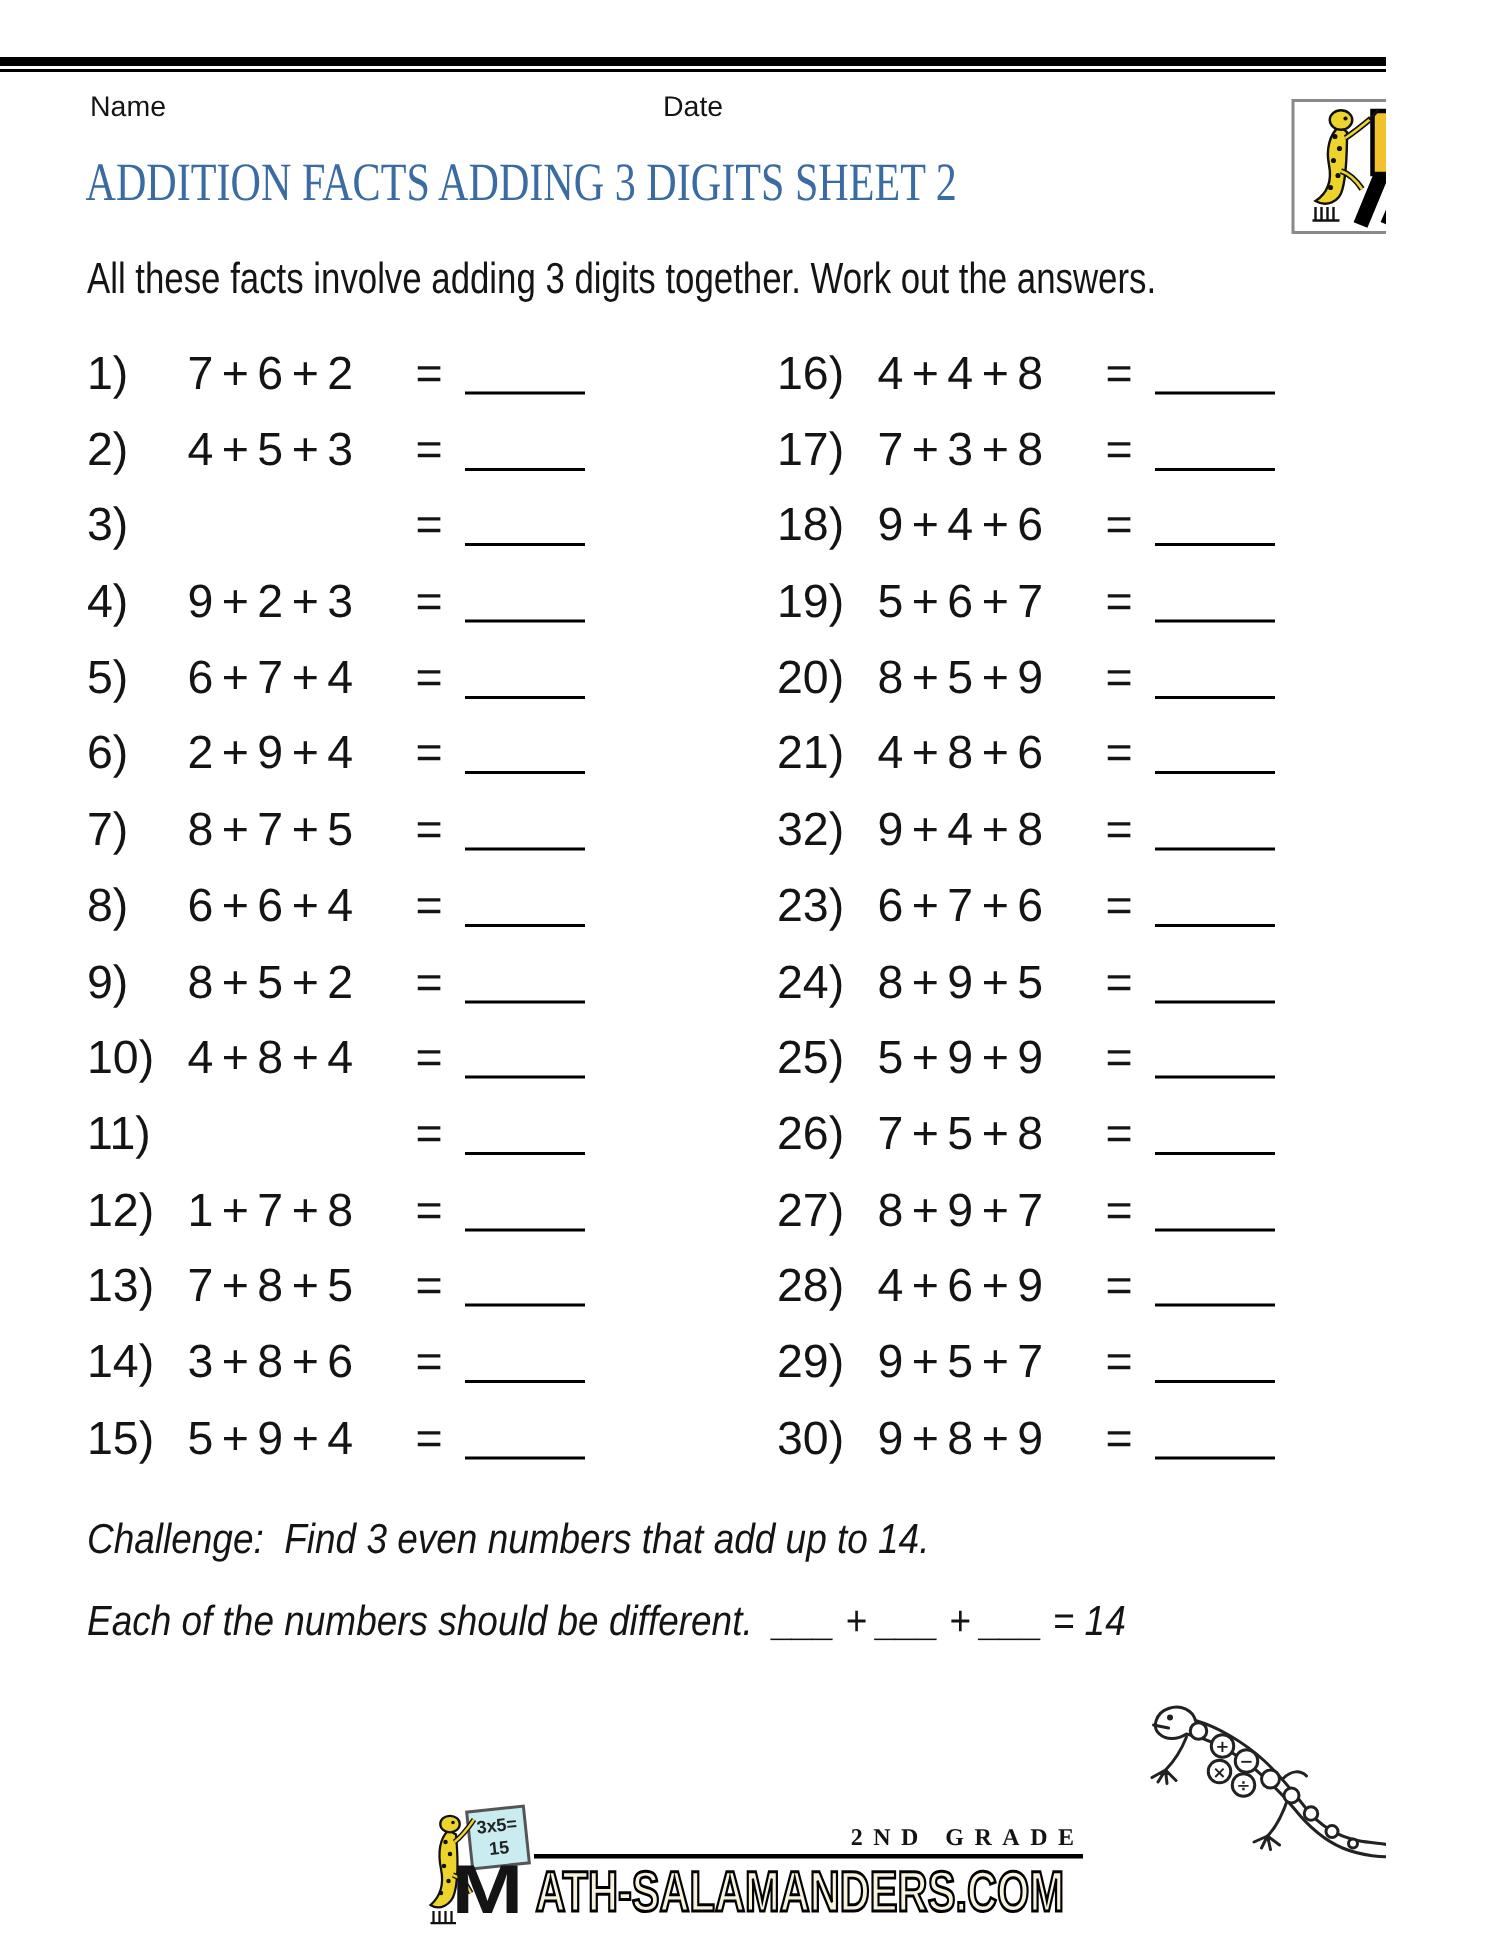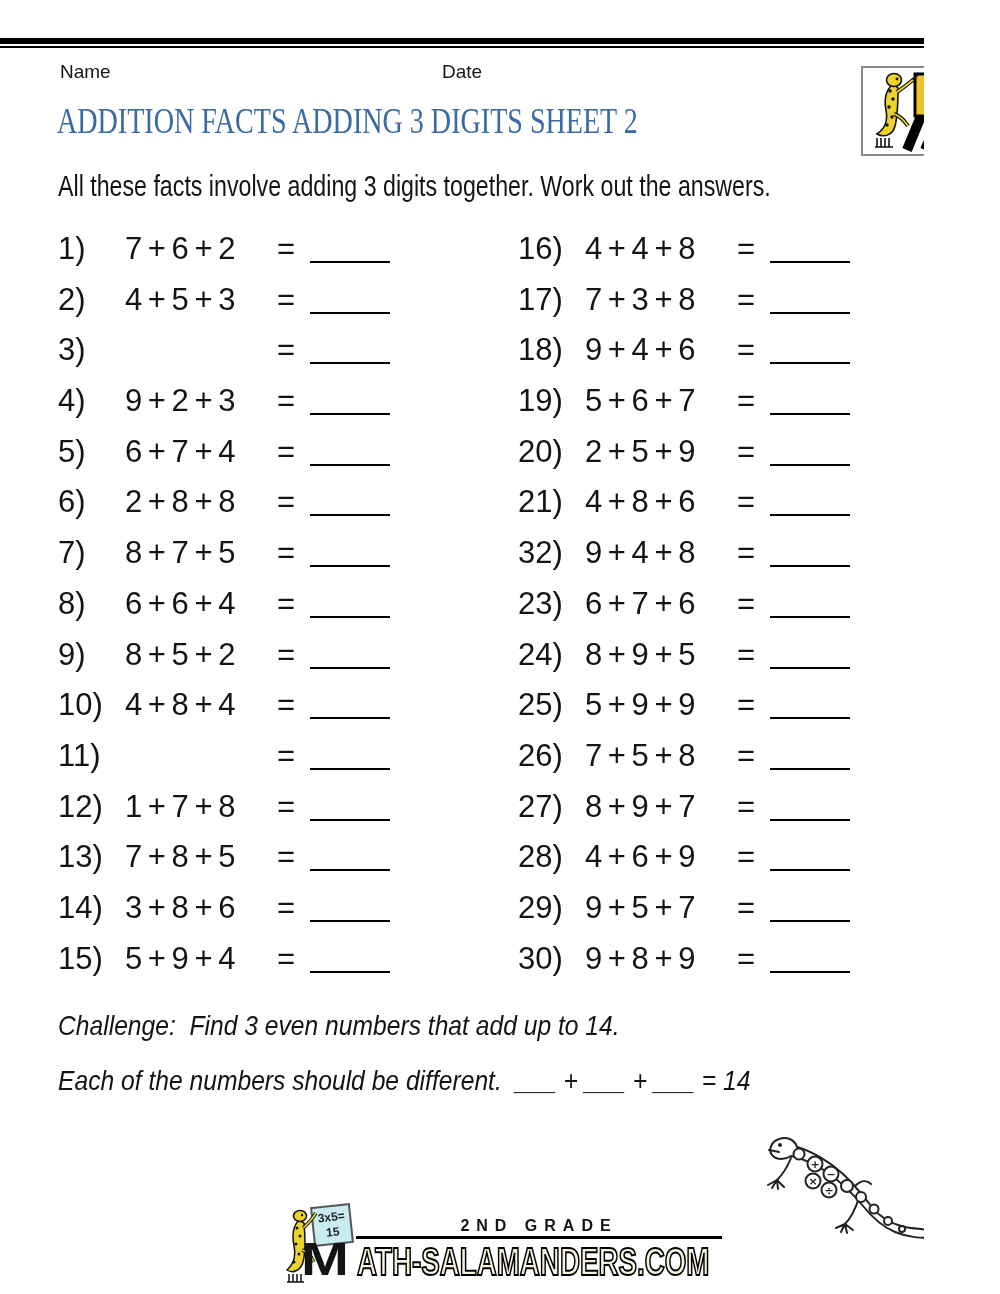--- a/index.html
+++ b/index.html
@@ -21,22 +21,22 @@
   .prow{position:relative;height:50.7px;}
   .pnum,.pexpr,.peq{position:absolute;top:0;font-size:31px;line-height:50.7px;white-space:nowrap;}
   .pnum{left:0;}
   .pexpr{left:67px;letter-spacing:-1.5px;}
   .peq{left:219px;}
   .pline{position:absolute;left:252px;top:37px;width:80px;height:0;border-top:2.5px solid #000;}
   .challenge{position:absolute;left:58px;font-size:28px;font-style:italic;white-space:pre;
         transform:scaleX(0.88);transform-origin:left top;}
   .challenge-1{top:1010px;}
   .challenge-2{top:1065px;}
-  .footer-grade{position:absolute;left:355px;top:1217px;width:368px;text-align:center;
-        font-size:16px;font-weight:bold;letter-spacing:7px;white-space:nowrap;}
+  .footer-grade{position:absolute;left:355px;top:1217px;width:368px;text-align:right;
+        font-size:16px;font-weight:bold;letter-spacing:7px;white-space:nowrap;font-family:Liberation Serif, serif;}
   .footer-rule{position:absolute;left:356px;top:1236px;width:366px;height:3px;background:#000;}
   .footer-m{position:absolute;left:301px;top:1236px;font-size:46px;line-height:1;font-weight:900;
         transform:scaleX(1.25);transform-origin:left top;}
   .footer-wordmark{position:absolute;left:357px;top:1243px;font-size:38px;line-height:1;font-weight:800;
         color:#f7f2dc;-webkit-text-stroke:2px #000;white-space:nowrap;
         transform:scaleX(0.73);transform-origin:left top;}
   .footer-art{position:absolute;left:283px;top:1202px;}
   .gecko-art{position:absolute;left:763px;top:1134px;}
 </style>
 </head>
@@ -108,21 +108,21 @@
         <span class="pline"></span>
       </div>
     <div class="prow">
         <span class="pnum">5)</span>
         <span class="pexpr">6 + 7 + 4</span>
         <span class="peq">=</span>
         <span class="pline"></span>
       </div>
     <div class="prow">
         <span class="pnum">6)</span>
-        <span class="pexpr">2 + 8 + 8</span>
+        <span class="pexpr">2 + 9 + 4</span>
         <span class="peq">=</span>
         <span class="pline"></span>
       </div>
     <div class="prow">
         <span class="pnum">7)</span>
         <span class="pexpr">8 + 7 + 5</span>
         <span class="peq">=</span>
         <span class="pline"></span>
       </div>
     <div class="prow">
@@ -194,21 +194,21 @@
         <span class="pline"></span>
       </div>
     <div class="prow">
         <span class="pnum">19)</span>
         <span class="pexpr">5 + 6 + 7</span>
         <span class="peq">=</span>
         <span class="pline"></span>
       </div>
     <div class="prow">
         <span class="pnum">20)</span>
-        <span class="pexpr">2 + 5 + 9</span>
+        <span class="pexpr">8 + 5 + 9</span>
         <span class="peq">=</span>
         <span class="pline"></span>
       </div>
     <div class="prow">
         <span class="pnum">21)</span>
         <span class="pexpr">4 + 8 + 6</span>
         <span class="peq">=</span>
         <span class="pline"></span>
       </div>
     <div class="prow">

